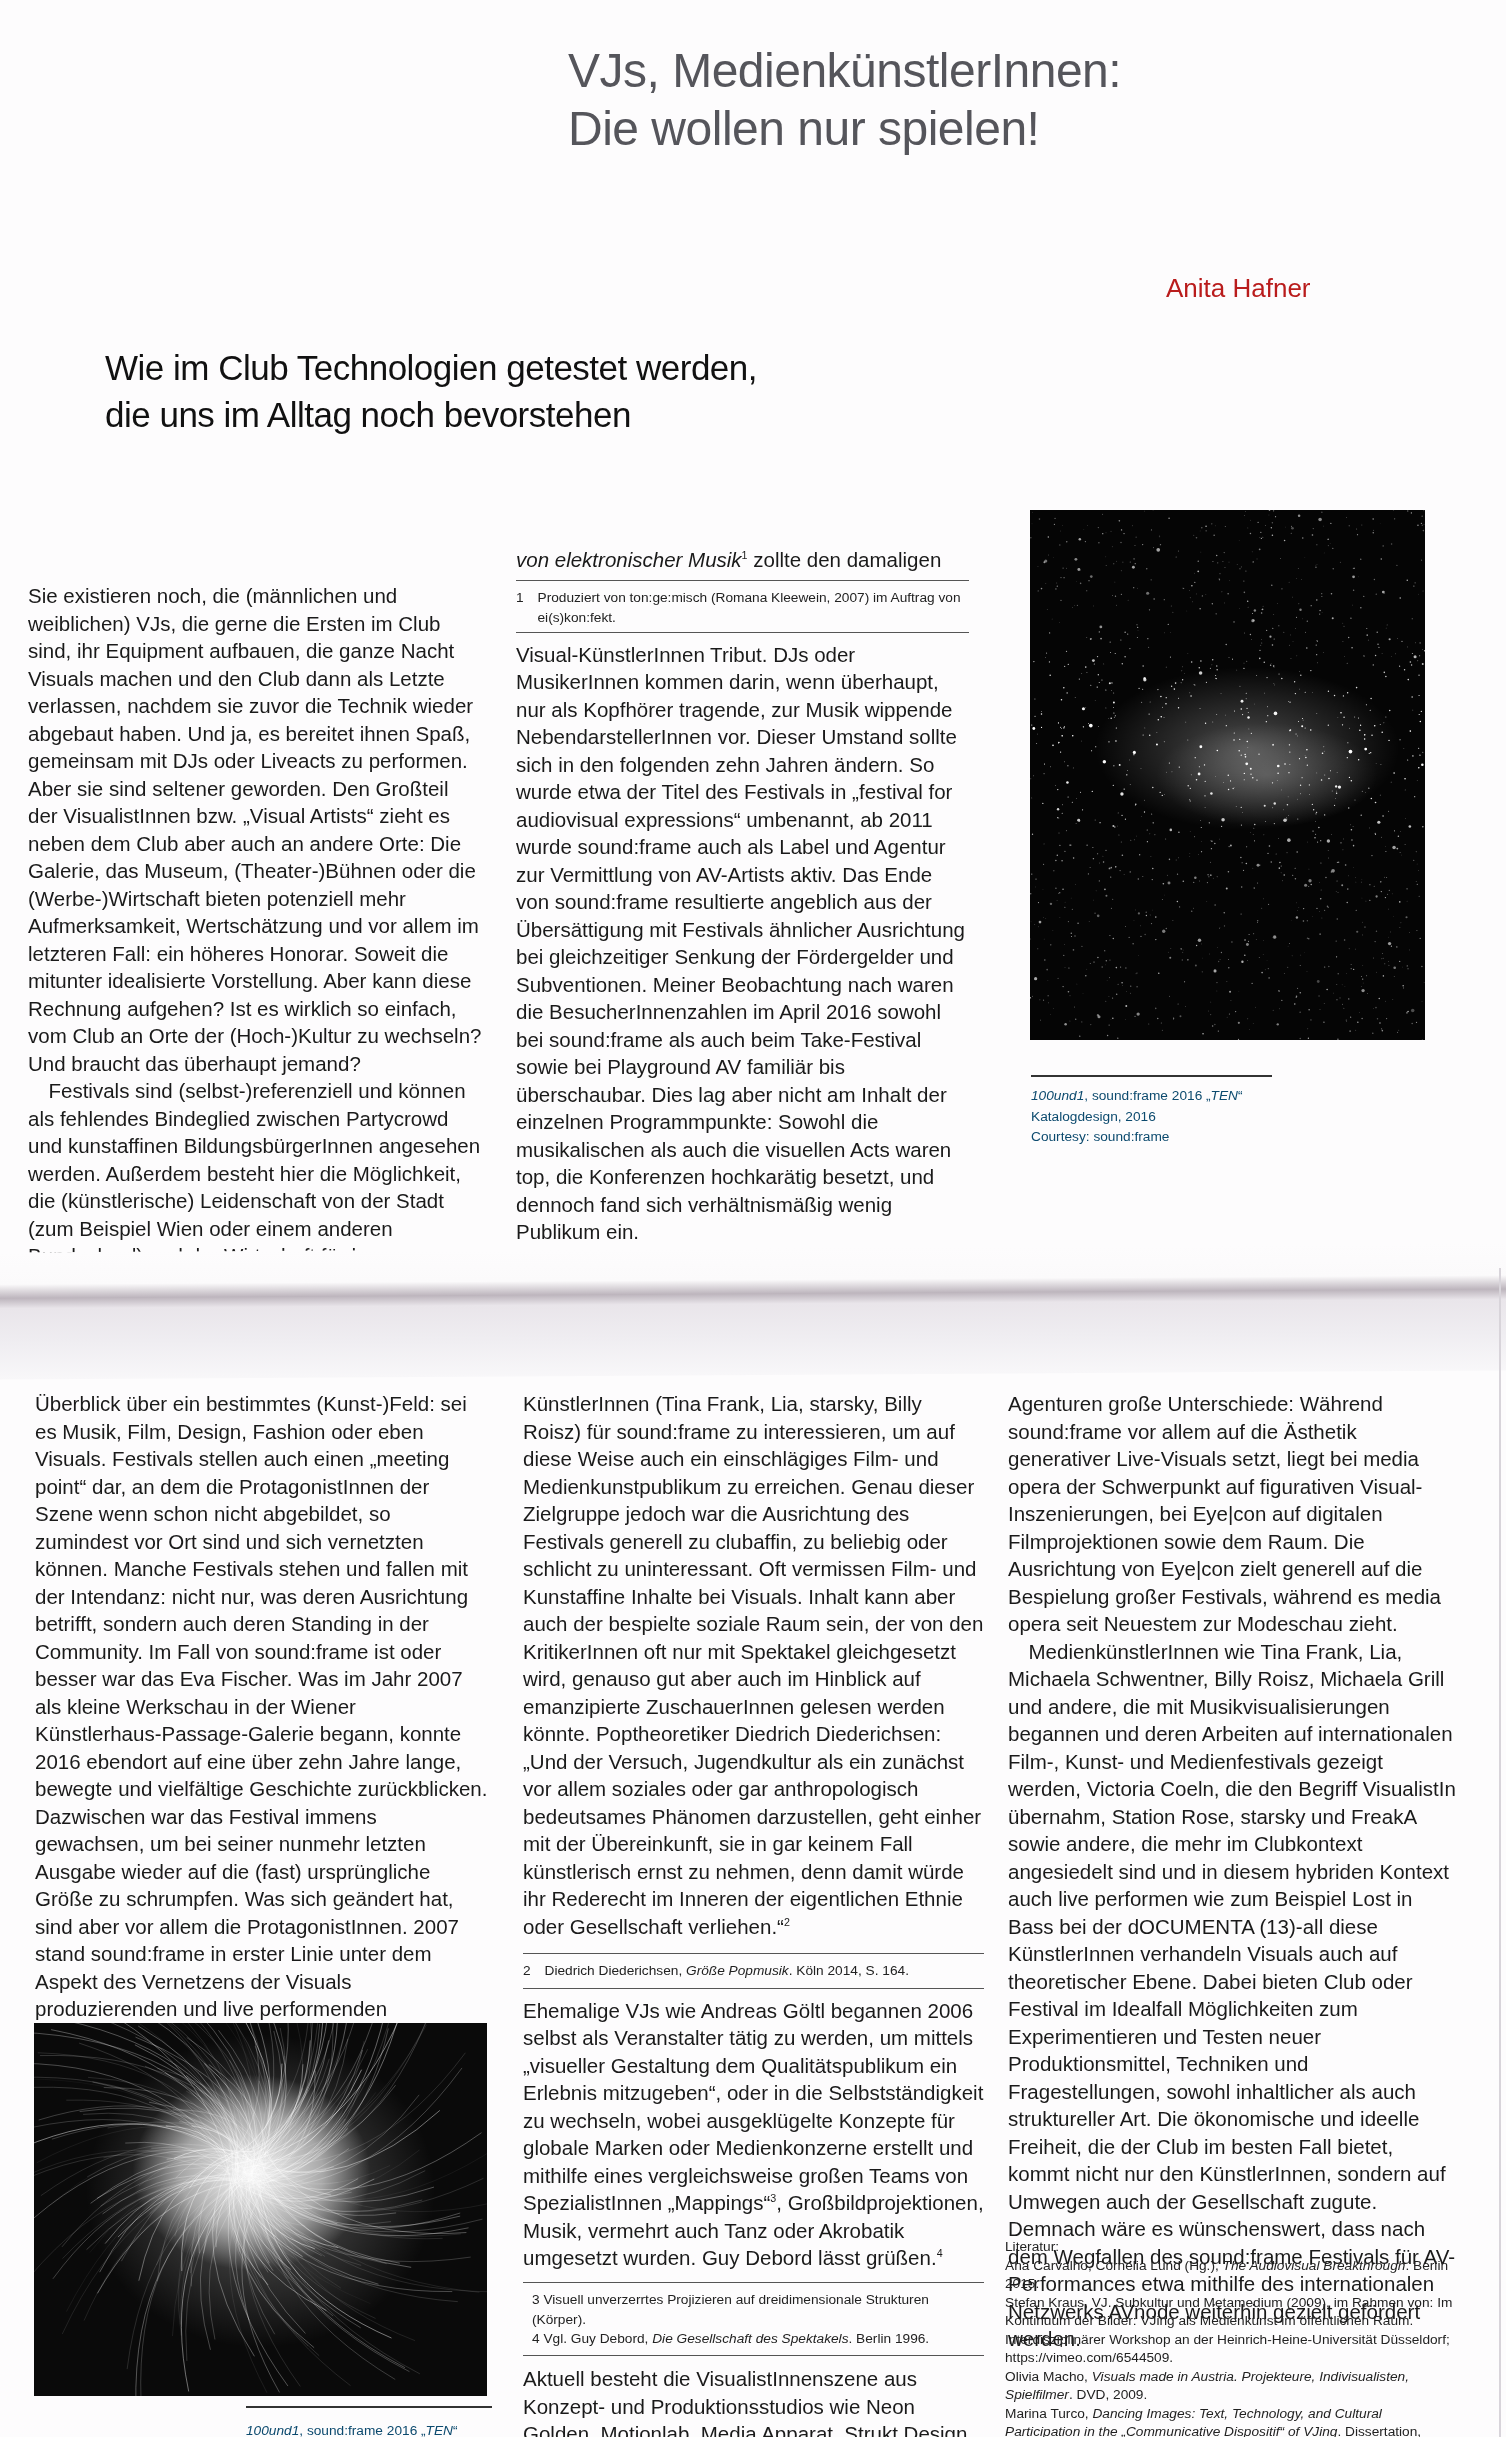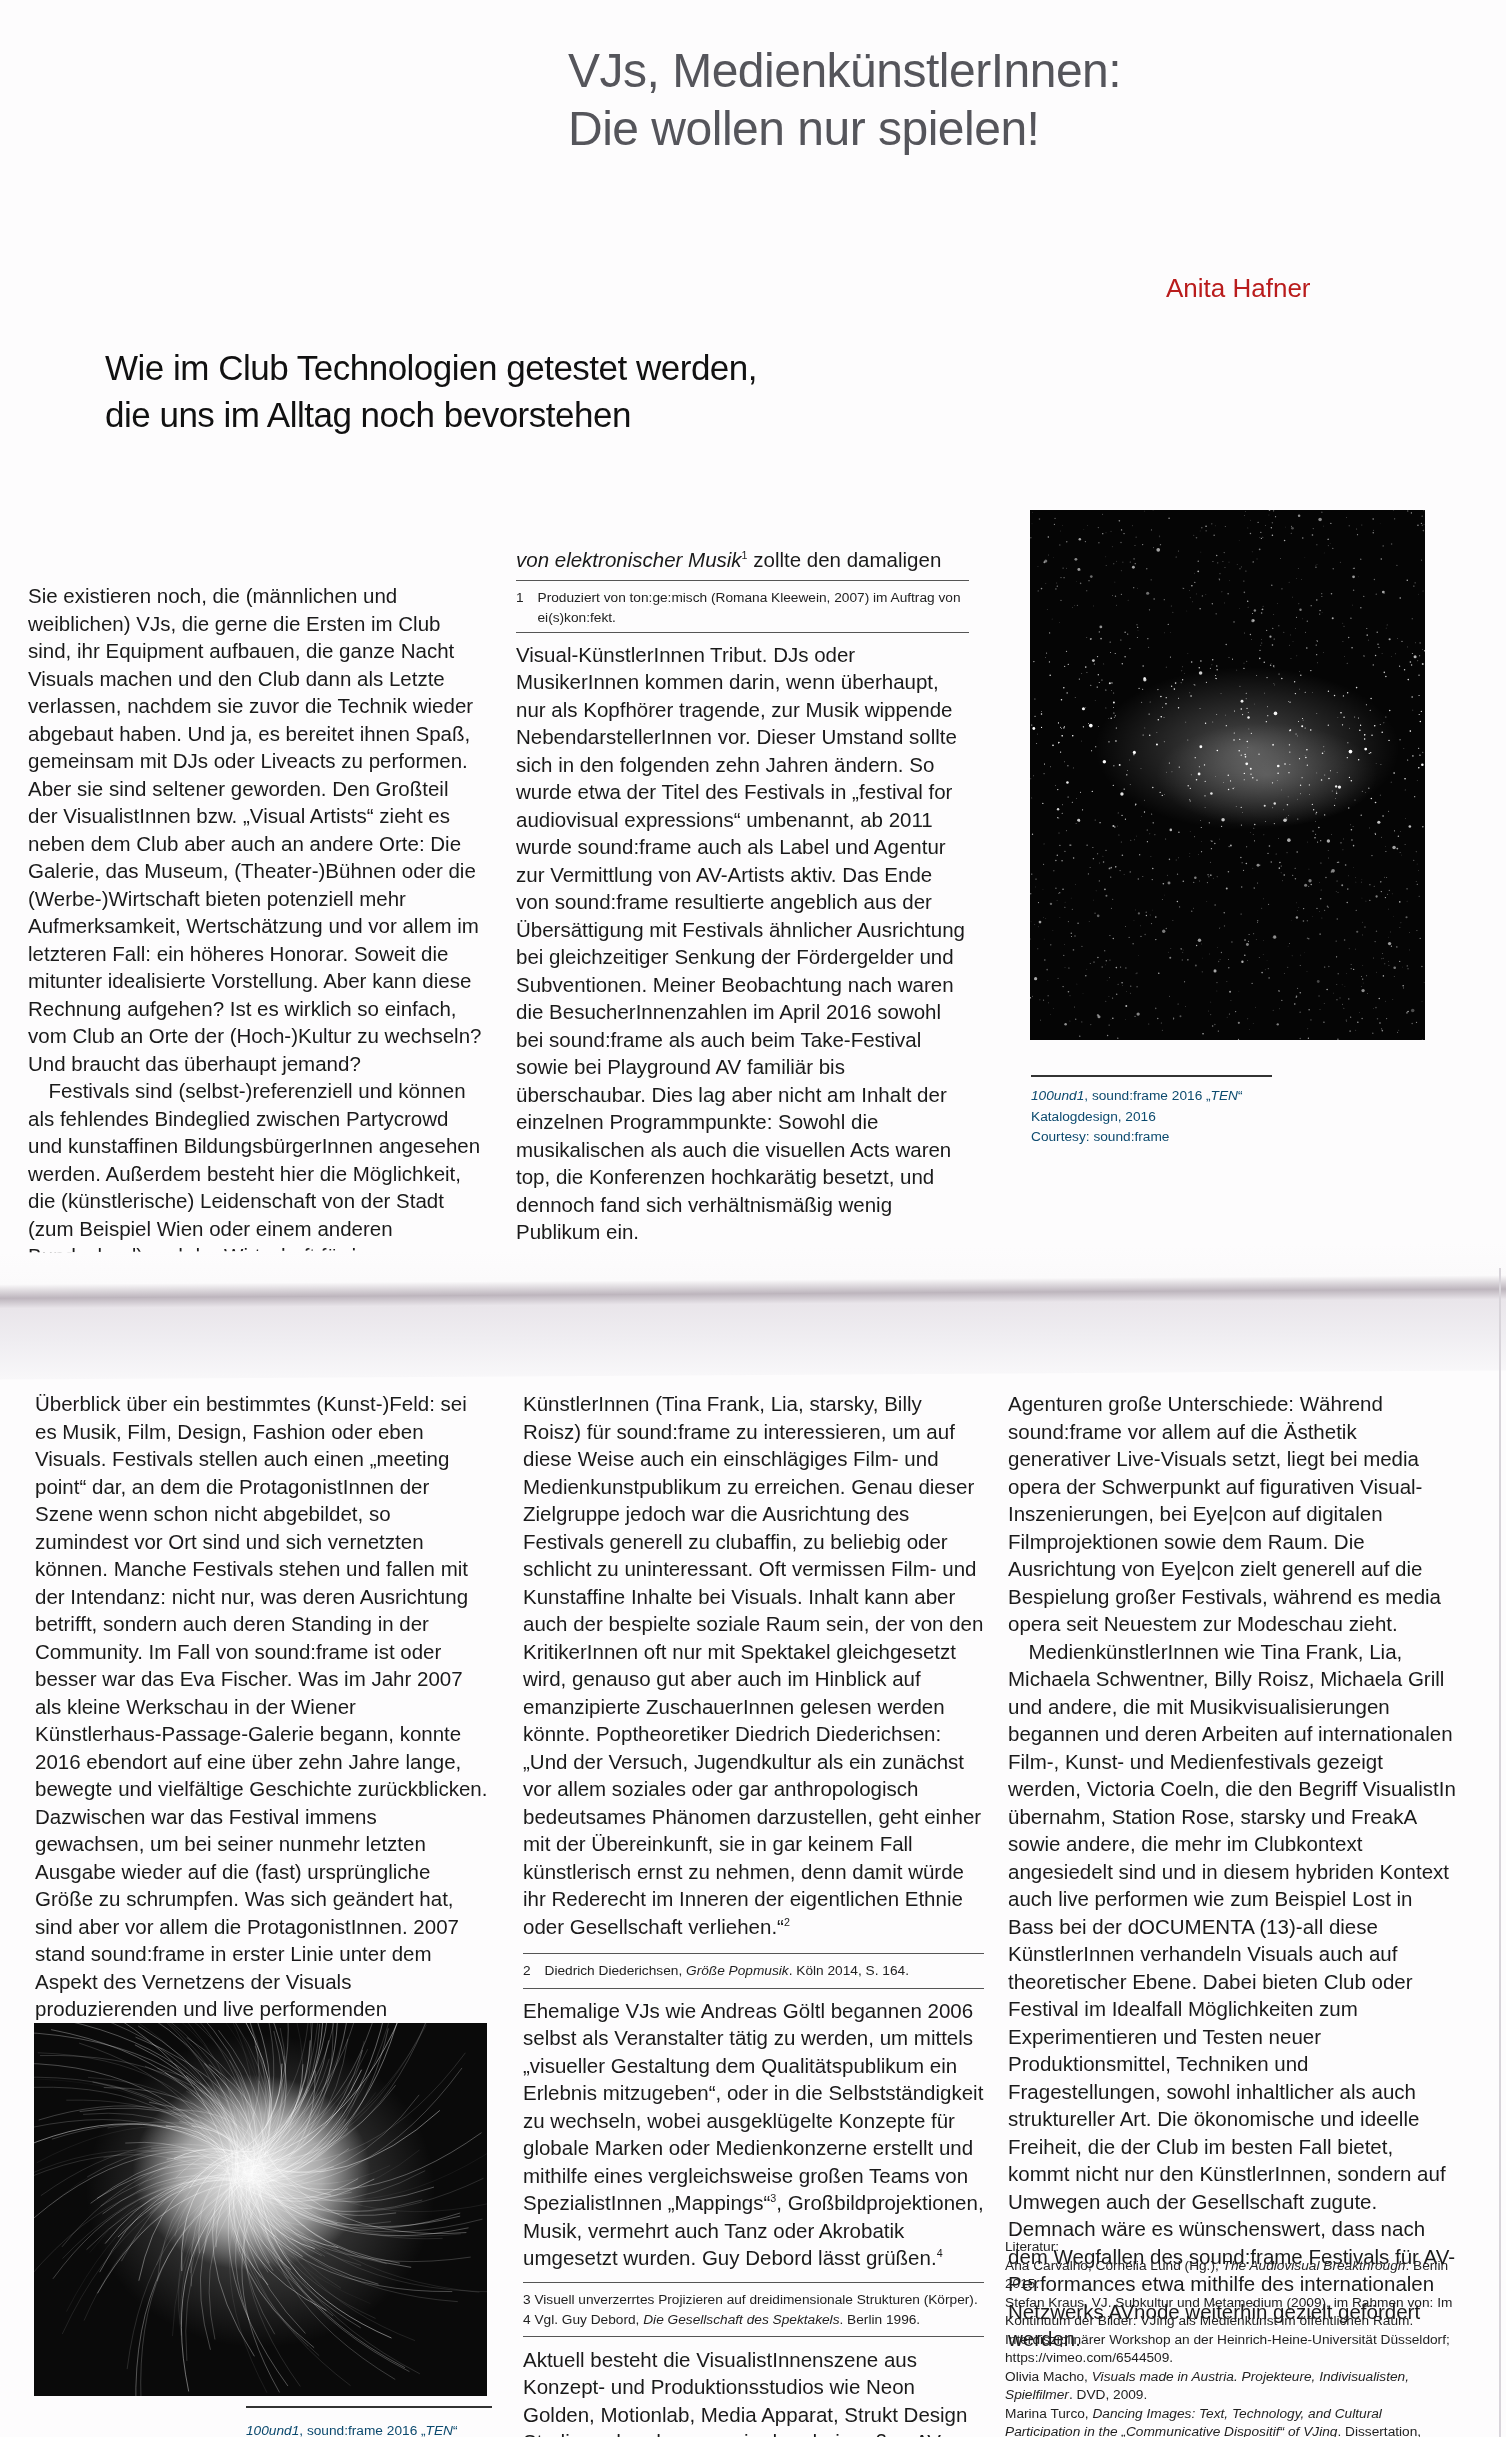--- a/index.html
+++ b/index.html
@@ -1775,21 +1775,21 @@
 <div class="abs col" style="left:523px; top:1390px; width:461px;">
   <p><span>KünstlerInnen (Tina Frank, Lia, starsky, Billy Roisz) für sound:frame zu interessieren, um auf diese Weise auch ein einschlägiges Film- und Medienkunstpublikum zu erreichen. Genau dieser Zielgruppe jedoch war die Ausrichtung des Festivals generell zu clubaffin, zu beliebig oder schlicht zu uninteressant. Oft vermissen Film- und Kunstaffine Inhalte bei Visuals. Inhalt kann aber auch der bespielte soziale Raum sein, der von den KritikerInnen oft nur mit Spektakel gleichgesetzt wird, genauso gut aber auch im Hinblick auf emanzipierte ZuschauerInnen gelesen werden könnte. Poptheoretiker Diedrich Diederichsen: „Und der Versuch, Jugendkultur als ein zunächst vor allem soziales oder gar anthropologisch bedeutsames Phänomen darzustellen, geht einher mit der Übereinkunft, sie in gar keinem Fall künstlerisch ernst zu nehmen, denn damit würde ihr Rederecht im Inneren der eigentlichen Ethnie oder Gesellschaft verliehen.“</span><sup>2</sup></p>
   <div class="fn-rule" style="margin-top:12.7px;"></div>
   <div class="fn fn-row" style="padding:7.8px 0 6.8px;">
     <span class="fn-num">2</span>
     <span><span>Diedrich Diederichsen, </span><em>Größe Popmusik</em><span>. Köln 2014, S. 164.</span></span>
   </div>
   <div class="fn-rule" style="margin-bottom:7.8px;"></div>
   <p><span>Ehemalige VJs wie Andreas Göltl begannen 2006 selbst als Veranstalter tätig zu werden, um mittels „visueller Gestaltung dem Qualitätspublikum ein Erlebnis mitzugeben“, oder in die Selbstständigkeit zu wechseln, wobei ausgeklügelte Konzepte für globale Marken oder Medienkonzerne erstellt und mithilfe eines vergleichsweise großen Teams von SpezialistInnen „Mappings“</span><sup>3</sup><span>, Großbildprojektionen, Musik, vermehrt auch Tanz oder Akrobatik umgesetzt wurden. Guy Debord lässt grüßen.</span><sup>4</sup></p>
   <div class="fn-rule" style="margin-top:10.7px;"></div>
-  <div class="fn" style="padding:6.8px 0 6.8px;">
+  <div class="fn" style="padding:6.8px 0 6.8px;margin-left:9px;">
     <div>3 Visuell unverzerrtes Projizieren auf dreidimensionale Strukturen (Körper).</div>
     <div><span>4 Vgl. Guy Debord, </span><em>Die Gesellschaft des Spektakels</em><span>. Berlin 1996.</span></div>
   </div>
   <div class="fn-rule" style="margin-bottom:8.8px;"></div>
   <p>Aktuell besteht die VisualistInnenszene aus Konzept- und Produktionsstudios wie Neon Golden, Motionlab, Media Apparat, Strukt Design Studio und anderen sowie den drei großen AV-Agenturen sound:frame, media opera und Eye|con, die um Fördergelder und Aufträge konkurrieren, teils aber auch miteinander kooperieren. Ästhetisch gibt es bei den AV-</p>
 </div>
 
 <div class="abs col" style="left:1008px; top:1390px; width:449px;">
   <p>Agenturen große Unterschiede: Während sound:frame vor allem auf die Ästhetik generativer Live-Visuals setzt, liegt bei media opera der Schwerpunkt auf figurativen Visual-Inszenierungen, bei Eye|con auf digitalen Filmprojektionen sowie dem Raum. Die Ausrichtung von Eye|con zielt generell auf die Bespielung großer Festivals, während es media opera seit Neuestem zur Modeschau zieht.</p>
   <p class="indent">MedienkünstlerInnen wie Tina Frank, Lia, Michaela Schwentner, Billy Roisz, Michaela Grill und andere, die mit Musikvisualisierungen begannen und deren Arbeiten auf internationalen Film-, Kunst- und Medienfestivals gezeigt werden, Victoria Coeln, die den Begriff VisualistIn übernahm, Station Rose, starsky und FreakA sowie andere, die mehr im Clubkontext angesiedelt sind und in diesem hybriden Kontext auch live performen wie zum Beispiel Lost in Bass bei der dOCUMENTA (13)-all diese KünstlerInnen verhandeln Visuals auch auf theoretischer Ebene. Dabei bieten Club oder Festival im Idealfall Möglichkeiten zum Experimentieren und Testen neuer Produktionsmittel, Techniken und Fragestellungen, sowohl inhaltlicher als auch struktureller Art. Die ökonomische und ideelle Freiheit, die der Club im besten Fall bietet, kommt nicht nur den KünstlerInnen, sondern auf Umwegen auch der Gesellschaft zugute. Demnach wäre es wünschenswert, dass nach dem Wegfallen des sound:frame Festivals für AV-Performances etwa mithilfe des internationalen Netzwerks AVnode weiterhin gezielt gefördert werden.</p>

